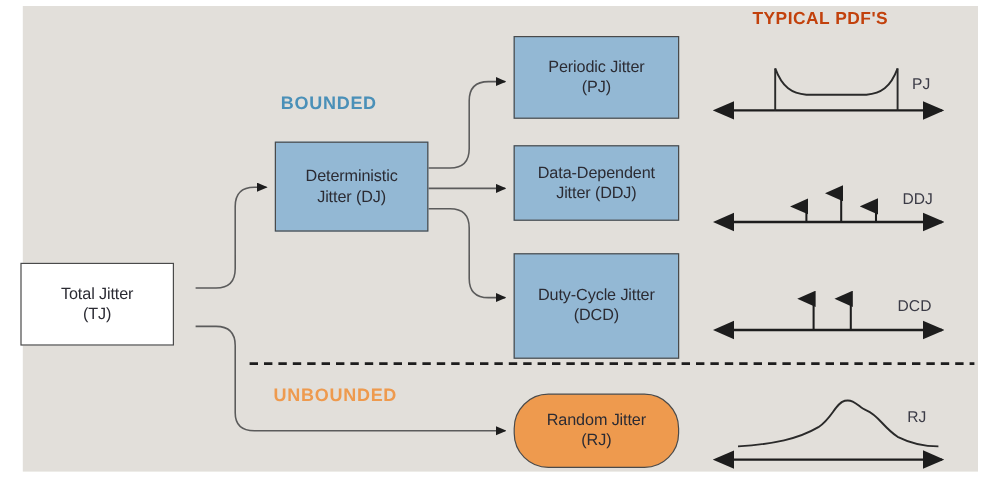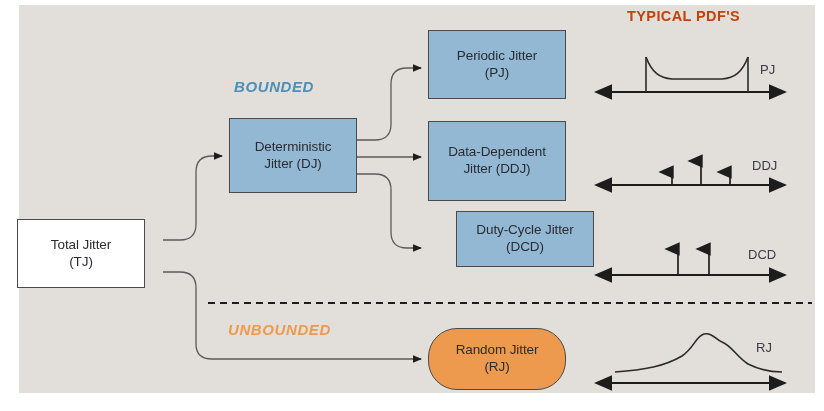--- a/index.html
+++ b/index.html
@@ -44,21 +44,20 @@
   .node-blue { background: #93B8D4; }
   .node-orange { background: #EE9A4E; border-radius: 29px; }
   .node-white { background: #FFFFFF; }
 
   .group-label {
     position: absolute;
     font-size: 15px;
     font-weight: bold;
     letter-spacing: 0.6px;
     font-family: "Liberation Sans", sans-serif;
-    font-style: italic;
   }
   #label-bounded { color: #4A90B8; }
   #label-unbounded { color: #EE9A4E; }
 
   #pdf-heading {
     position: absolute;
     font-size: 14.5px;
     font-weight: bold;
     letter-spacing: 0.4px;
     color: #c2410c;
@@ -183,28 +182,28 @@
     </div>
   </div>
 
   <div class="node node-blue" style="left:428px; top:30px; width:138px; height:69px;">
     <div>
       <div>Periodic Jitter</div>
       <div>(PJ)</div>
     </div>
   </div>
 
-  <div class="node node-blue" style="left:428px; top:121px; width:138px; height:80px;">
+  <div class="node node-blue" style="left:428px; top:121px; width:138px; height:63px;">
     <div>
       <div>Data-Dependent</div>
       <div>Jitter (DDJ)</div>
     </div>
   </div>
 
-  <div class="node node-blue" style="left:428px; top:211px; width:138px; height:56px;margin-left:28px;">
+  <div class="node node-blue" style="left:428px; top:211px; width:138px; height:88px;">
     <div>
       <div>Duty-Cycle Jitter</div>
       <div>(DCD)</div>
     </div>
   </div>
 
   <div class="node node-orange" style="left:428px; top:328px; width:138px; height:62px;">
     <div>
       <div>Random Jitter</div>
       <div>(RJ)</div>

